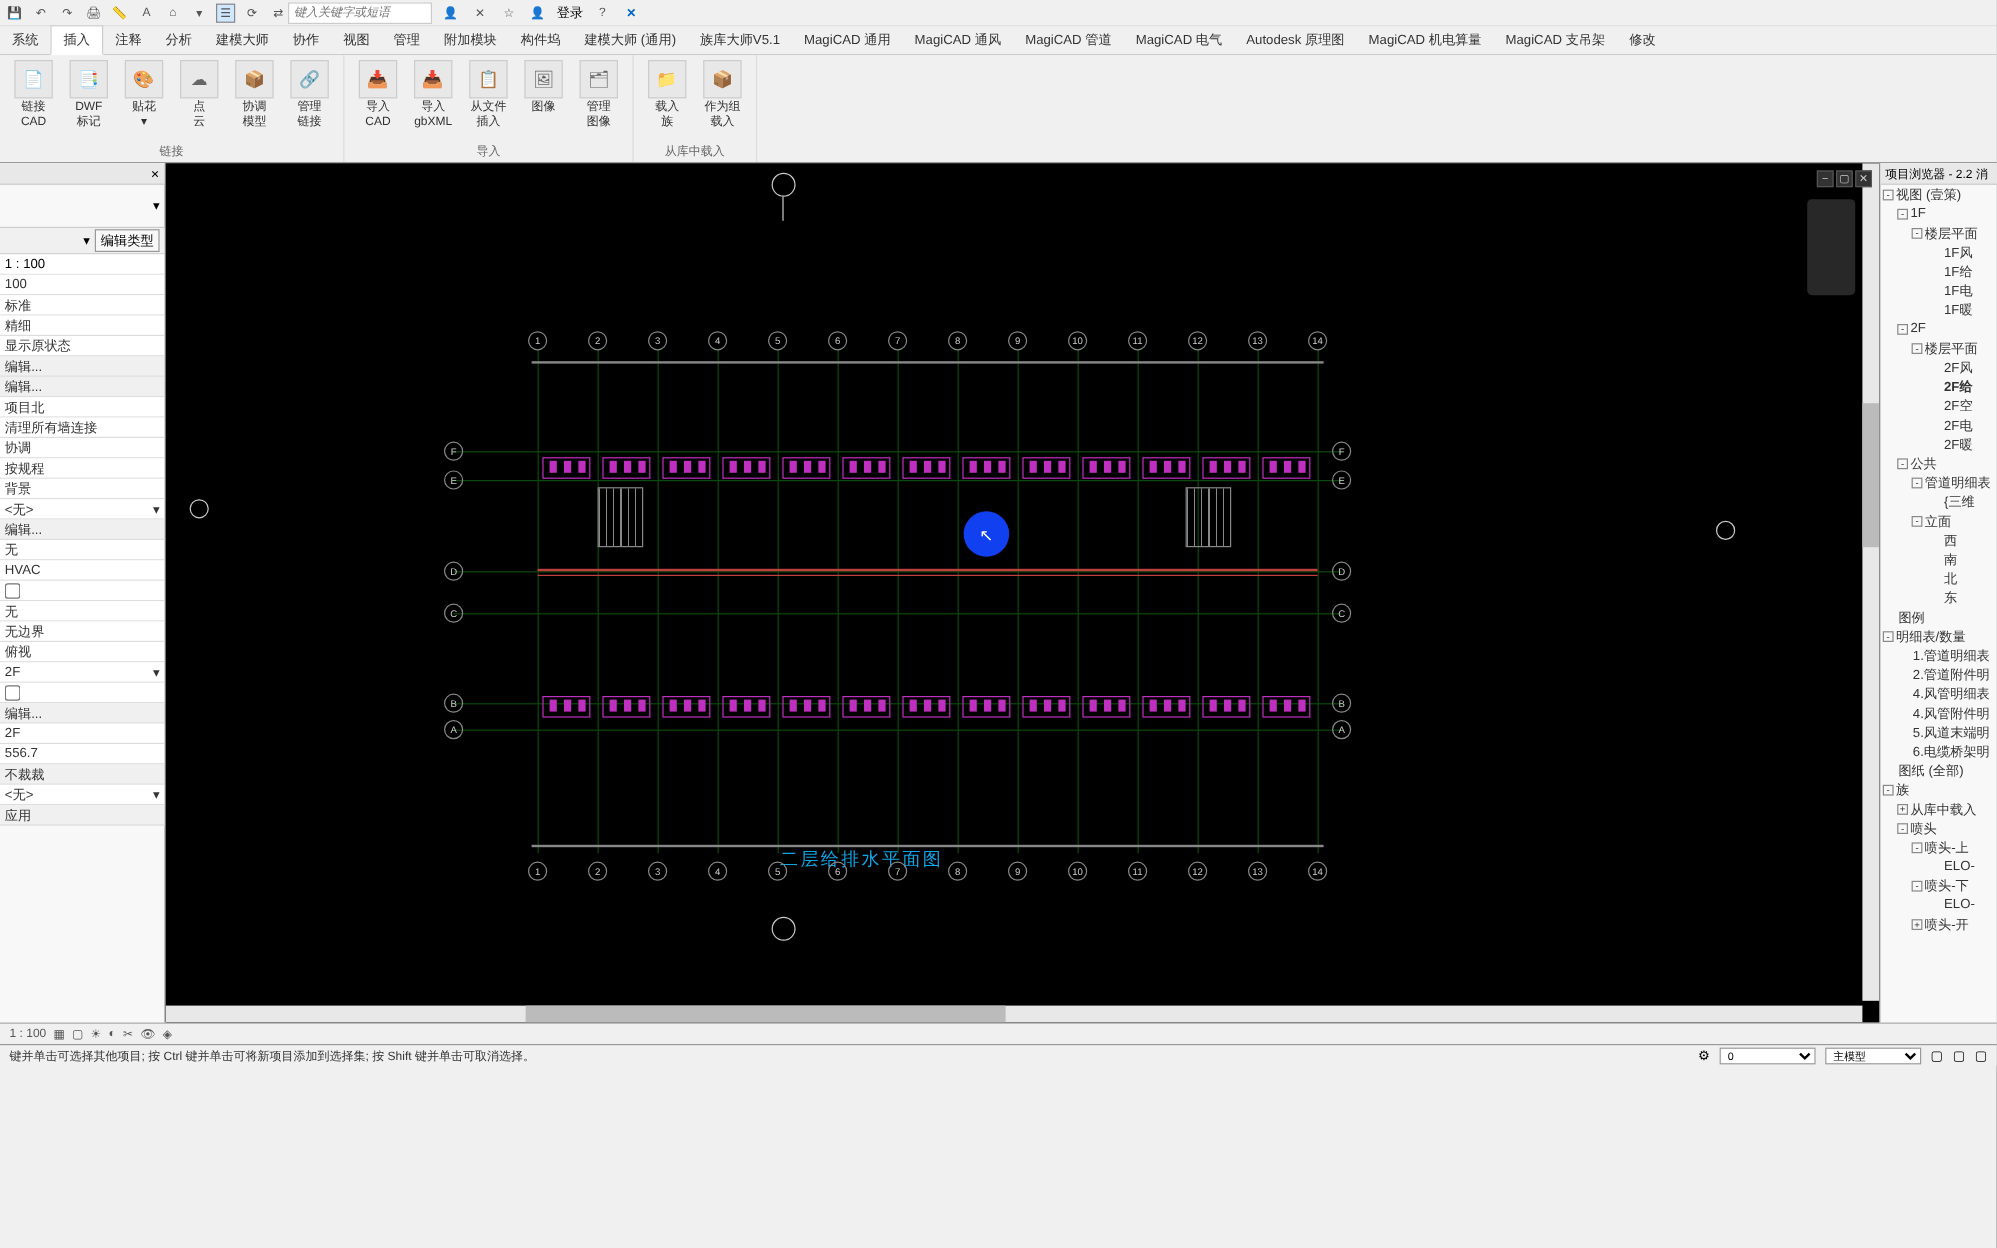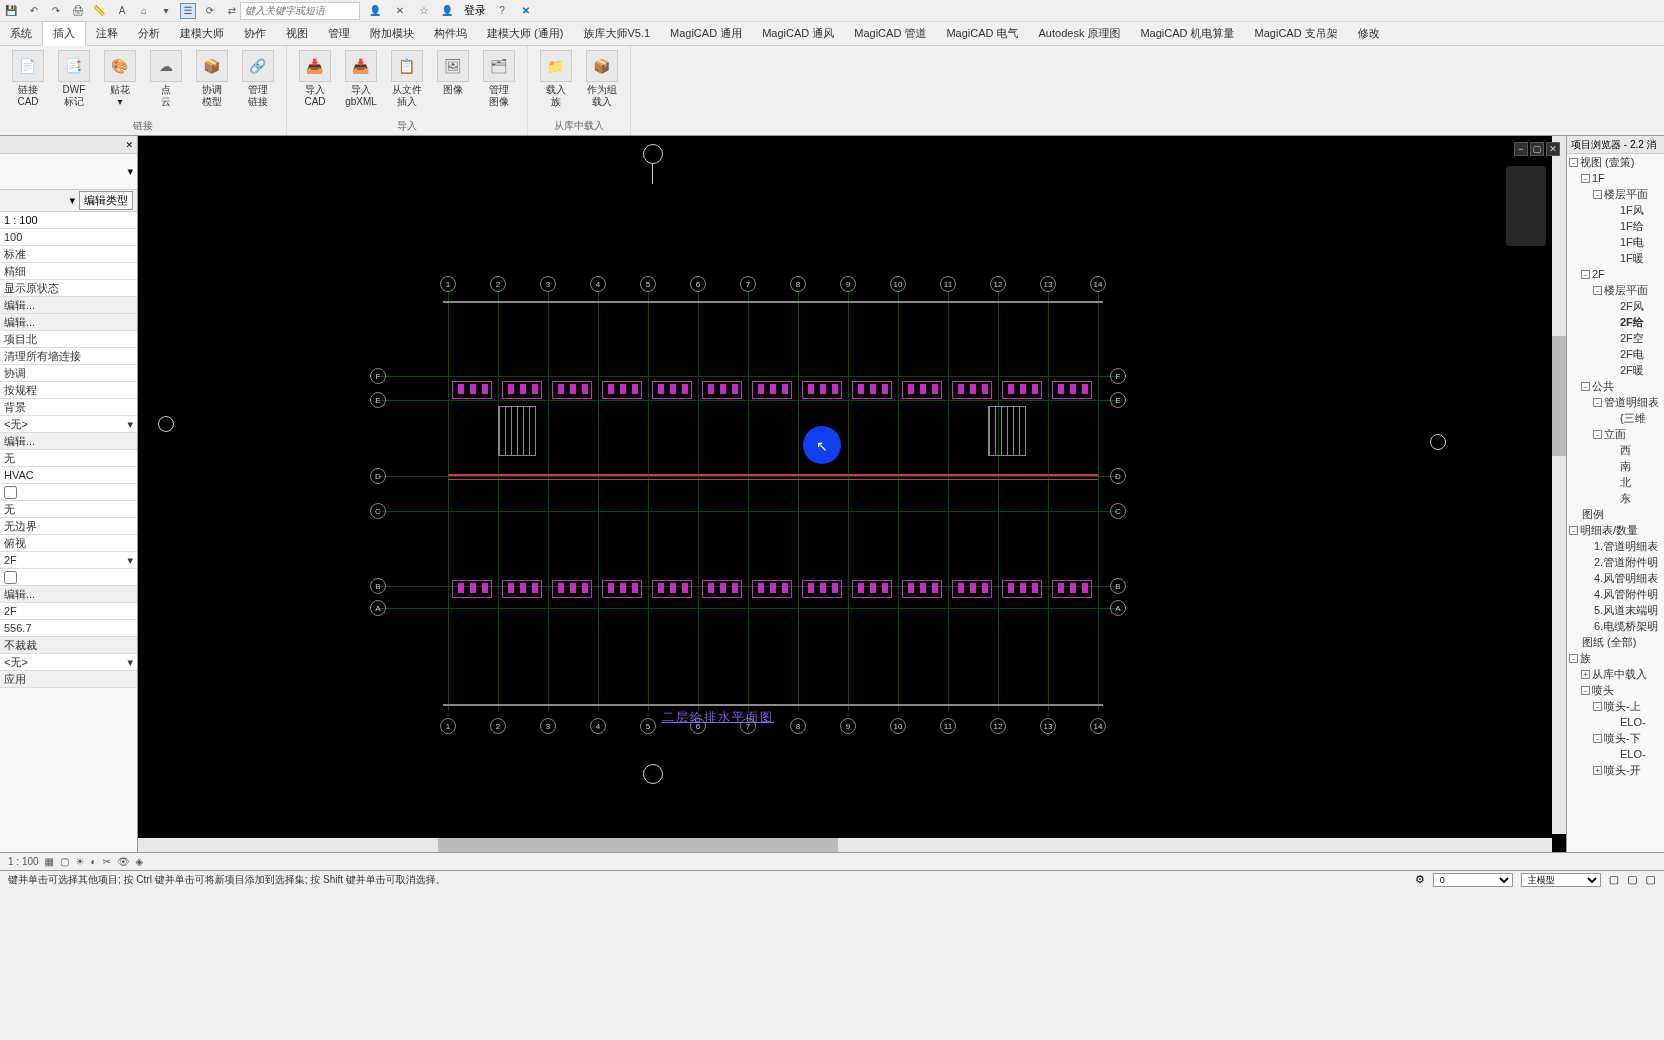--- a/index.html
+++ b/index.html
@@ -51,21 +51,21 @@
 
 .room-block { position: absolute; border: 1px solid #c030c0; }
 .room-fixture { position: absolute; width: 6px; height: 10px; background: #c030c0; }
 .wall { position: absolute; background: #888; }
 .red-pipe { position: absolute; height: 1px; background: #c04040; }
 .stairs { position: absolute; border: 1px solid #888; }
 .stairs::before { content: ""; position: absolute; inset: 0; background: repeating-linear-gradient(90deg, #888 0 1px, transparent 1px 6px); }
 
 .cursor-highlight { position: absolute; width: 38px; height: 38px; background: #1040f0; border-radius: 50%; top: 230px; left: 555px; z-index: 5; }
 .cursor-arrow { position: absolute; top: 242px; left: 568px; z-index: 6; color: #fff; font-size: 14px; }
-.drawing-title { position: absolute; bottom: 30px; left: 50%; transform: translateX(-50%); color: #8b5cf6; font-size: 12px; text-decoration: underline; letter-spacing: 2px; }
+.drawing-title { position: absolute; bottom: 30px; left: 50%; transform: translateX(-50%); color: #0ea5e9; font-size: 15px; letter-spacing: 2px; }
 
 
 .browser-panel { width: 98px; background: #f8f8f8; border-left: 1px solid #999; overflow: hidden; }
 .browser-header { height: 18px; background: #e8e8e8; border-bottom: 1px solid #ccc; padding: 0 4px; font-size: 10px; display: flex; align-items: center; white-space: nowrap; }
 .tree-item { padding: 1px 2px; white-space: nowrap; color: #333; cursor: pointer; display: flex; align-items: center; gap: 2px; height: 16px; }
 .tree-item.bold { font-weight: bold; }
 .tree-indent-1 { padding-left: 14px; }
 .tree-indent-2 { padding-left: 26px; }
 .tree-indent-3 { padding-left: 40px; }
 .tree-toggle { width: 9px; height: 9px; border: 1px solid #888; font-size: 8px; line-height: 7px; text-align: center; flex-shrink: 0; }

